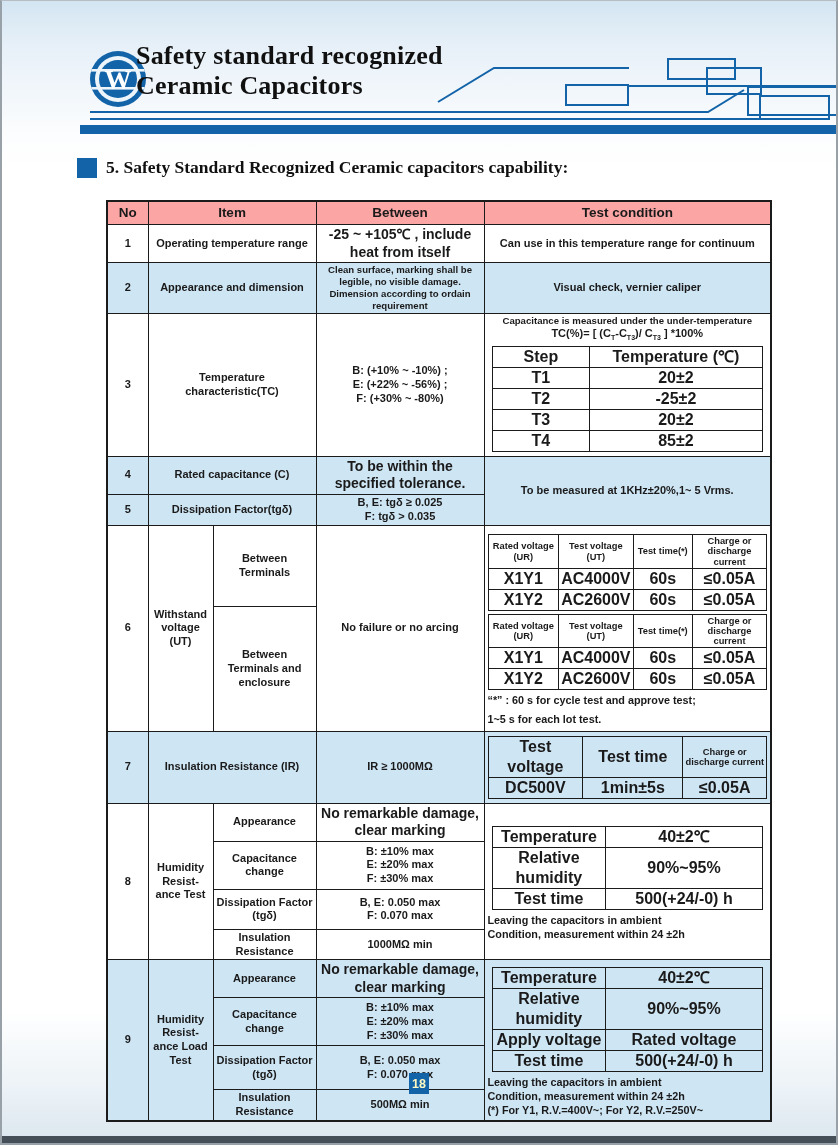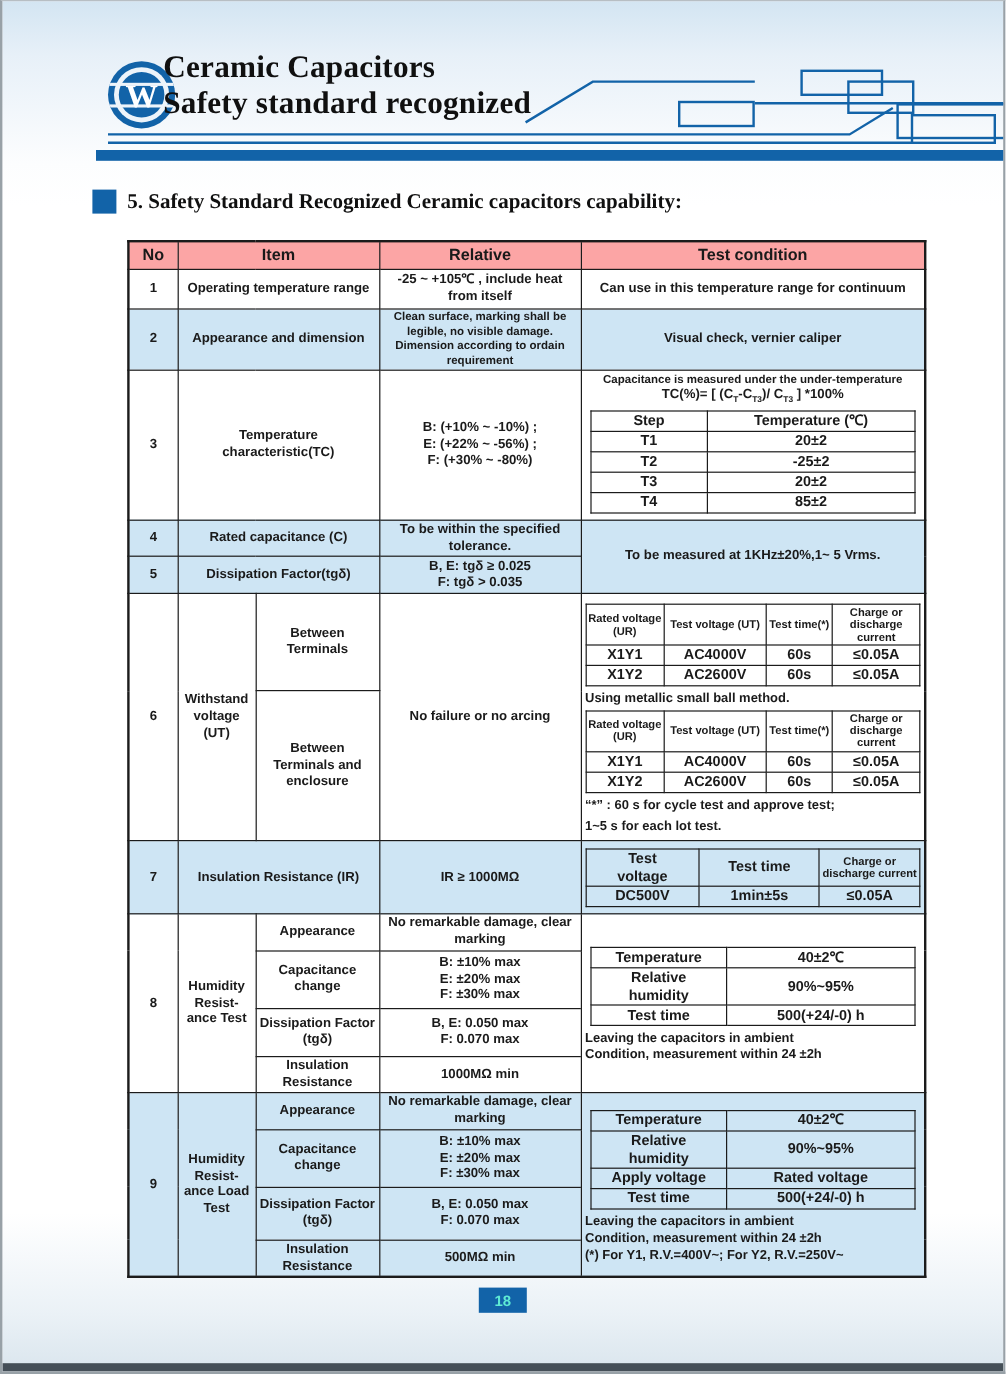--- a/index.html
+++ b/index.html
@@ -23,32 +23,32 @@
   .section-text{font-family:"Liberation Serif",serif;font-weight:bold;font-size:17.5px;color:#101010;}
   table.spec{
     border-collapse:collapse;table-layout:fixed;width:664px;margin:22px 0 0 104px;
     border:2px solid #1b1b1b;background:#ffffff;font-size:11px;font-weight:bold;color:#1a1a1a;
   }
   table.spec th,table.spec td{border:1px solid #1b1b1b;padding:1px 3px;text-align:center;vertical-align:middle;line-height:1.25;}
   th.hcell{font-size:13.5px;background:#fca5a5;height:20px;}
   tr.blue>td{background:#cee5f4;}
   .la{text-align:left;}
   .top{vertical-align:top;border-radius:13px;}
-  .xs{font-size:11px;}
+  .xs{font-size:14px;}
   .sm{font-size:9.6px;}
   .subcol{padding:1px 10px;}
   table.inner{border-collapse:collapse;width:100%;margin:3px 0;font-weight:bold;}
-  table.inner td{border:1px solid #1b1b1b;padding:0 16px;font-size:12px;height:16px;text-align:center;}
+  table.inner td{border:1px solid #1b1b1b;padding:0 2px;font-size:16px;height:16px;text-align:center;}
   table.inner td.ih{font-size:9.3px;line-height:1.1;padding:1px 1px;}
   .tcpad{padding:2px 5px;}
   .note{font-size:10.8px;text-align:left;line-height:1.3;margin-top:2px;}
   sub{font-size:7px;}
   .pageno{
     position:absolute;left:50%;transform:translateX(-50%);top:1072px;
-    width:40px;height:21px;background:#1263a8;color:#5eead4;font-size:12.5px;font-weight:bold;
+    width:20px;height:21px;background:#1263a8;color:#fef9c3;font-size:12.5px;font-weight:bold;
     display:flex;align-items:center;justify-content:center;
   }
 </style>
 </head>
 <body>
 
 <div class="page">
 
   <div class="hdr">
     <svg class="decor" width="838" height="140" viewBox="0 0 838 140">
@@ -74,22 +74,22 @@
         <circle cx="116" cy="78" r="23" fill="#edf4fa"></circle>
         <circle cx="116" cy="78" r="19" fill="#1263a8"></circle>
         <g clip-path="url(#logoClip)">
           <rect x="86" y="68" width="60" height="2.6" fill="#edf4fa"></rect>
           <rect x="86" y="86" width="60" height="2.6" fill="#edf4fa"></rect>
         </g>
         <text x="116" y="88" text-anchor="middle" font-family="Liberation Serif, serif" font-size="27" font-weight="bold" fill="#ffffff">W</text>
       </g>
     </svg>
     <div class="title">
+      <div>Safety standard recognized</div>
       <div>Ceramic Capacitors</div>
-      <div>Safety standard recognized</div>
     </div>
   </div>
 
   <div class="section">
     <div class="bullet"></div>
     <div class="section-text">5. Safety Standard Recognized Ceramic capacitors capability:</div>
   </div>
 
   <table class="spec">
     <colgroup>
@@ -97,21 +97,21 @@
         <col style="width:65px">
         <col style="width:103px">
         <col style="width:168px">
         <col style="width:287px">
     </colgroup>
 
     <tbody>
         <tr>
       <th class="hcell">No</th>
       <th class="hcell" colspan="2">Item</th>
-      <th class="hcell">Relative</th>
+      <th class="hcell">Between</th>
       <th class="hcell">Test condition</th>
     </tr>
 
     <tr>
       <td style="height:30px">1</td>
       <td colspan="2">Operating temperature range</td>
       <td class="la xs">-25 ~ +105℃ , include heat from itself</td>
       <td class="la">Can use in this temperature range for continuum</td>
     </tr>
 
@@ -207,21 +207,20 @@
                   <td>≤0.05A</td>
                 </tr>
           <tr>
                   <td>X1Y2</td>
                   <td>AC2600V</td>
                   <td>60s</td>
                   <td>≤0.05A</td>
                 </tr>
         </tbody>
             </table>
-        <div class="note">Using metallic small ball method.</div>
         <table class="inner">
           <colgroup>
                 <col style="width:26%">
                 <col style="width:25%">
                 <col style="width:22%">
                 <col style="width:27%">
               </colgroup>
           <tbody>
                 <tr>
             <td class="ih">Rated voltage (UR)</td>

